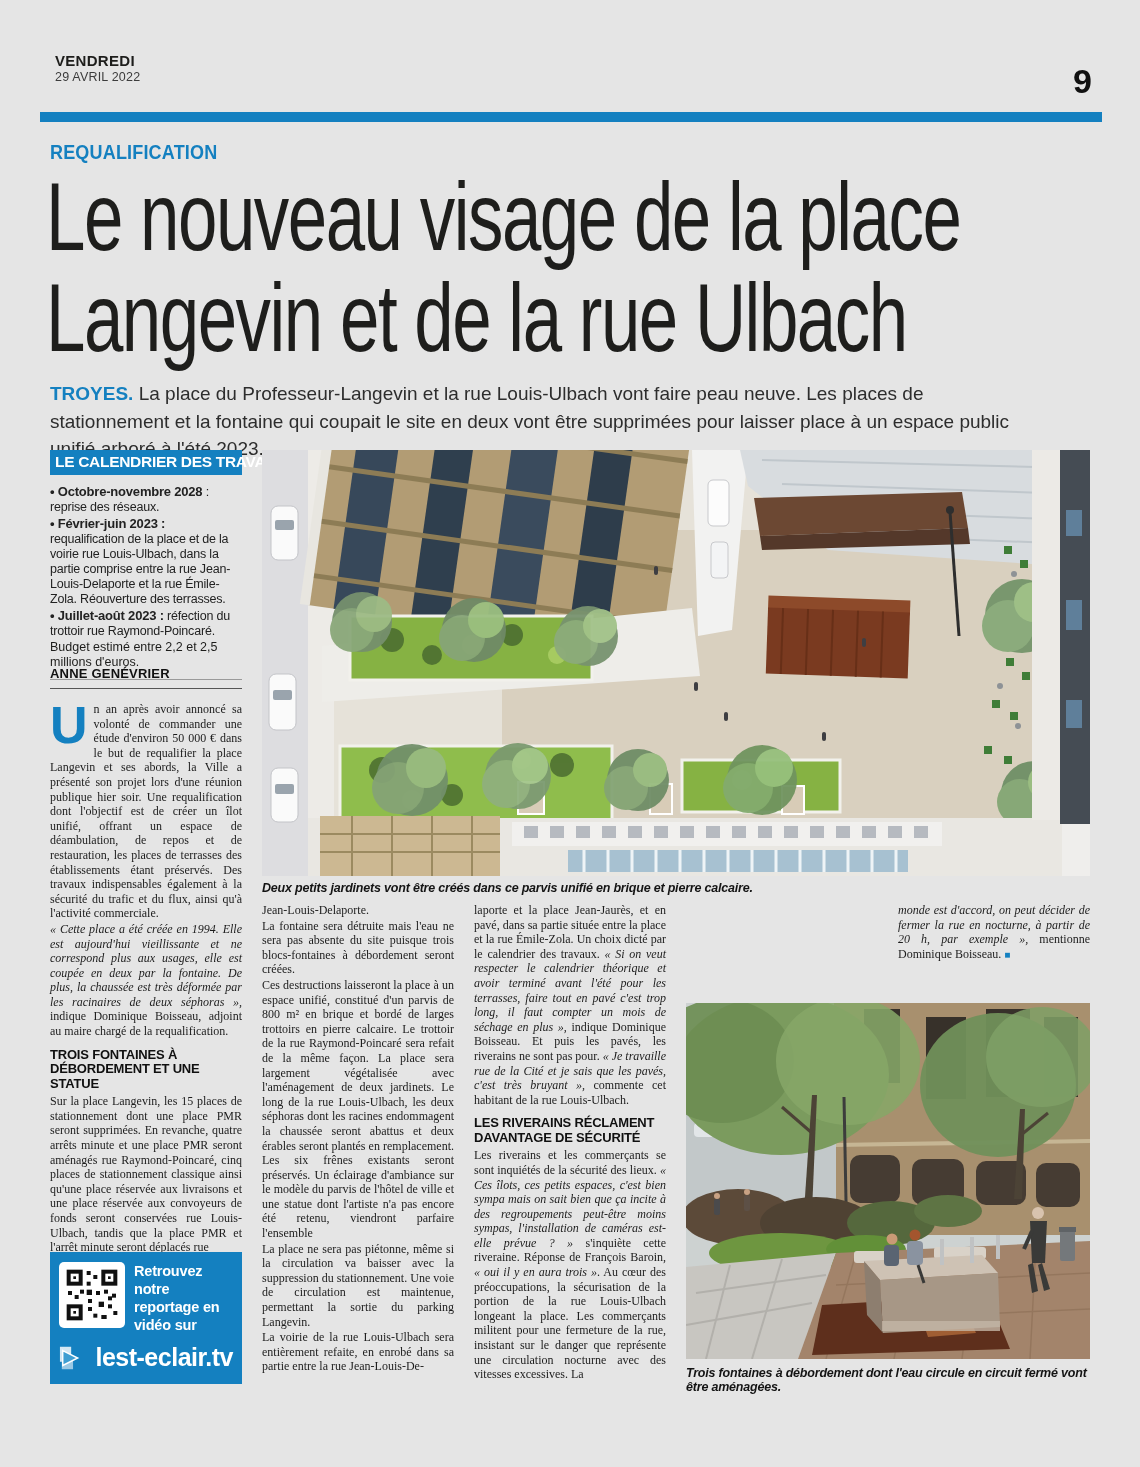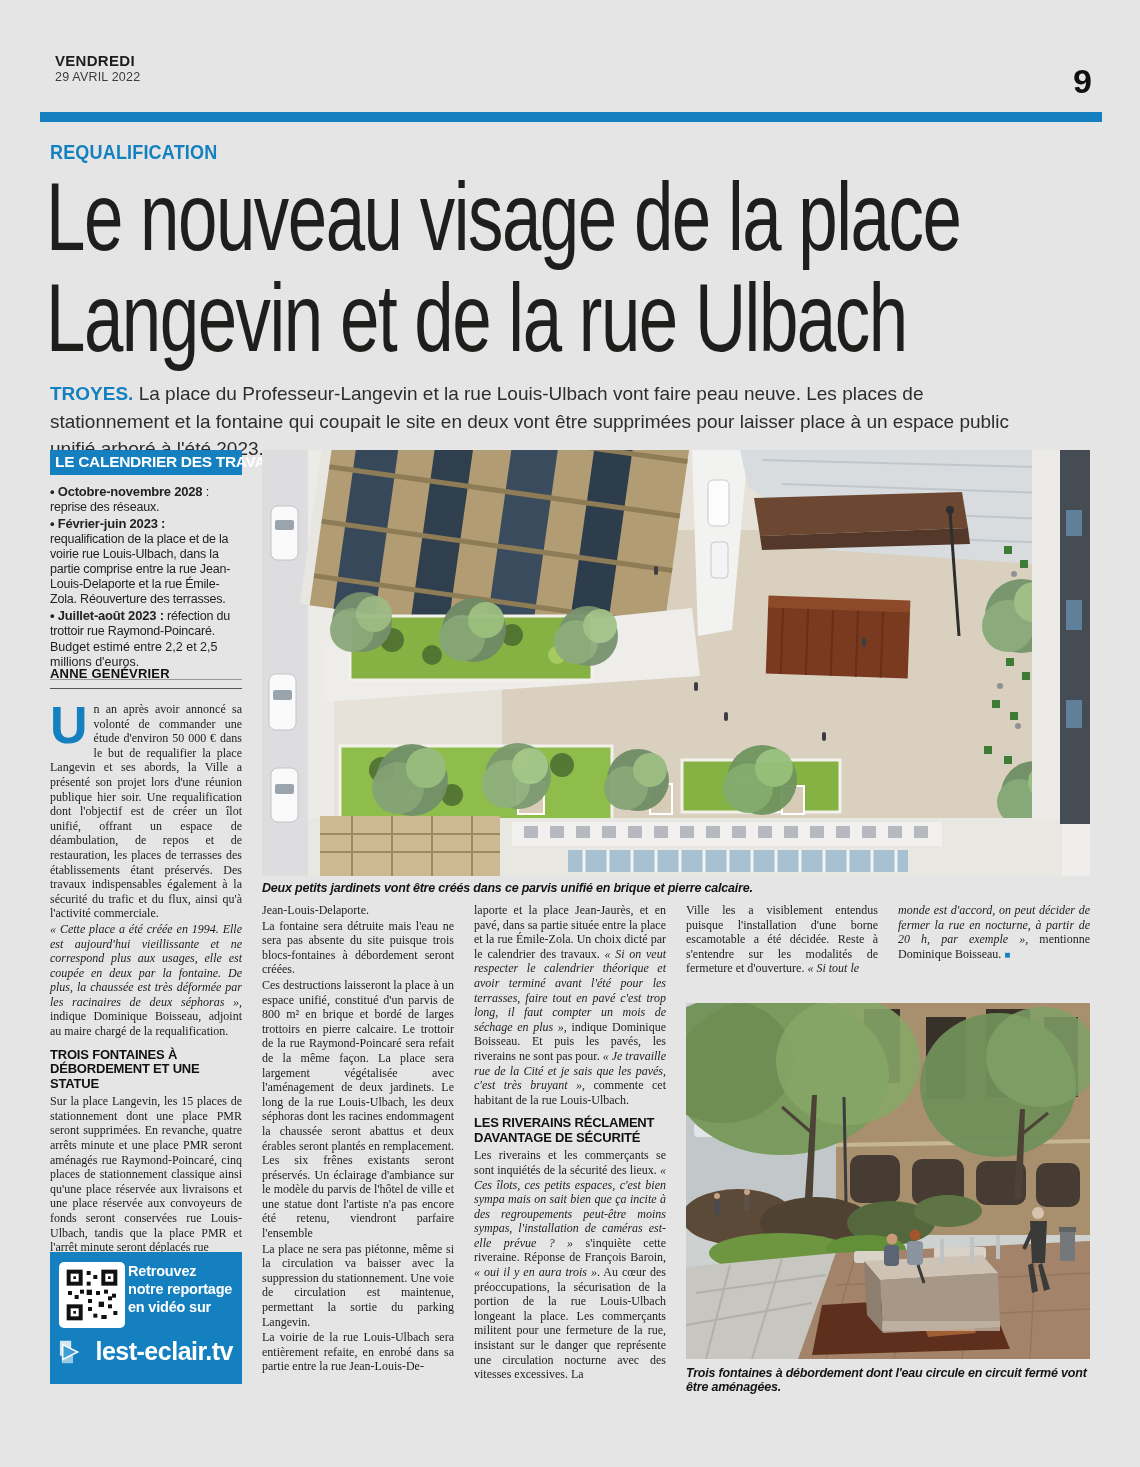--- a/index.html
+++ b/index.html
@@ -57,21 +57,21 @@
   
   .main-image{left:262px;top:450px;width:828px;height:426px;}
   .second-image{left:686px;top:1003px;width:404px;height:356px;}
   .main-image svg,.second-image svg{display:block;width:100%;height:100%;}
   .caption{font-size:12.5px;font-weight:700;letter-spacing:-.2px;color:#141414;font-style:italic;}
   .cap-main{left:262px;top:881px;width:828px;}
   .cap-second{left:686px;top:1366px;width:404px;}
   
   .promo{left:50px;top:1252px;width:192px;height:132px;background:var(--accent);
         color:#fff;box-sizing:border-box;padding:10px 9px 8px;cursor:pointer;}
-  .promo-row{display:flex;gap:3px;justify-content:center;}
+  .promo-row{display:flex;gap:9px;justify-content:center;}
   .qr{width:66px;height:66px;background:#fff;border-radius:5px;flex:0 0 auto;
         display:flex;align-items:center;justify-content:center;}
   .promo-text{font-size:14.5px;line-height:18px;font-weight:700;letter-spacing:-.2px;}
   .promo-site{display:flex;align-items:center;gap:14px;margin-top:9px;}
   .promo-site .site{font-size:25px;font-weight:700;letter-spacing:-.5px;white-space:nowrap;}
 </style>
 </head>
 <body>
 
 <div class="page">
@@ -111,23 +111,20 @@
       <p><span>Jean-Louis-Delaporte.</span></p>
       <p><span>La fontaine sera détruite mais l'eau ne sera pas absente du site puisque trois blocs-fontaines à débordement seront créées.</span></p>
       <p><span>Ces destructions laisseront la place à un espace unifié, constitué d'un parvis de 800 m² en brique et bordé de larges trottoirs en pierre calcaire. Le trottoir de la rue Raymond-Poincaré sera refait de la même façon. La place sera largement végétalisée avec l'aménagement de deux jardinets. Le long de la rue Louis-Ulbach, les deux séphoras dont les racines endommagent la chaussée seront abattus et deux érables seront plantés en remplacement. Les six frênes existants seront préservés. Un éclairage d'ambiance sur le modèle du parvis de l'hôtel de ville et une statue dont l'artiste n'a pas encore été retenu, viendront parfaire l'ensemble</span></p>
       <p><span>La place ne sera pas piétonne, même si la circulation va baisser avec la suppression du stationnement. Une voie de circulation est maintenue, permettant la sortie du parking Langevin.</span></p>
       <p><span>La voirie de la rue Louis-Ulbach sera entièrement refaite, en enrobé dans sa partie entre la rue Jean-Louis-De-</span></p>
     </div>
   <div class="abs article-col col3">
       <p><span>laporte et la place Jean-Jaurès, et en pavé, dans sa partie située entre la place et la rue Émile-Zola. Un choix dicté par le calendrier des travaux. </span><span class="it">« Si on veut respecter le calendrier théorique et avoir terminé avant l'été pour les terrasses, faire tout en pavé c'est trop long, il faut compter un mois de séchage en plus », </span><span>indique Dominique Boisseau. Et puis les pavés, les riverains ne sont pas pour. </span><span class="it">« Je travaille rue de la Cité et je sais que les pavés, c'est très bruyant », </span><span>commente cet habitant de la rue Louis-Ulbach.</span></p>
       <h3 class="subhead">LES RIVERAINS RÉCLAMENT DAVANTAGE DE SÉCURITÉ</h3>
       <p><span>Les riverains et les commerçants se sont inquiétés de la sécurité des lieux. </span><span class="it">« Ces îlots, ces petits espaces, c'est bien sympa mais on sait bien que ça incite à des regroupements peut-être moins sympas, l'installation de caméras est-elle prévue ? »</span><span> s'inquiète cette riveraine. Réponse de François Baroin, </span><span class="it">« oui il y en aura trois »</span><span>. Au cœur des préoccupations, la sécurisation de la portion de la rue Louis-Ulbach longeant la place. Les commerçants militent pour une fermeture de la rue, insistant sur le danger que représente une circulation nocturne avec des vitesses excessives. La</span></p>
-    </div>
-  <div class="abs article-col col4">
-      <p><span>Ville les a visiblement entendus puisque l'installation d'une borne escamotable a été décidée. Reste à s'entendre sur les modalités de fermeture et d'ouverture. </span><span class="it">« Si tout le</span></p>
     </div>
   <div class="abs article-col col5">
       <p><span class="it">monde est d'accord, on peut décider de fermer la rue en nocturne, à partir de 20 h, par exemple », </span><span>mentionne Dominique Boisseau. </span><span class="mark">■</span></p>
     </div>
 
   <div class="abs main-image">
     <svg viewBox="0 0 828 426" preserveAspectRatio="none">
       <rect width="828" height="426" fill="#efeeec"></rect>
       <rect x="46" y="0" width="754" height="426" fill="#e6e2d9"></rect>
       <rect x="240" y="80" width="540" height="300" fill="#d9d0bf"></rect>

